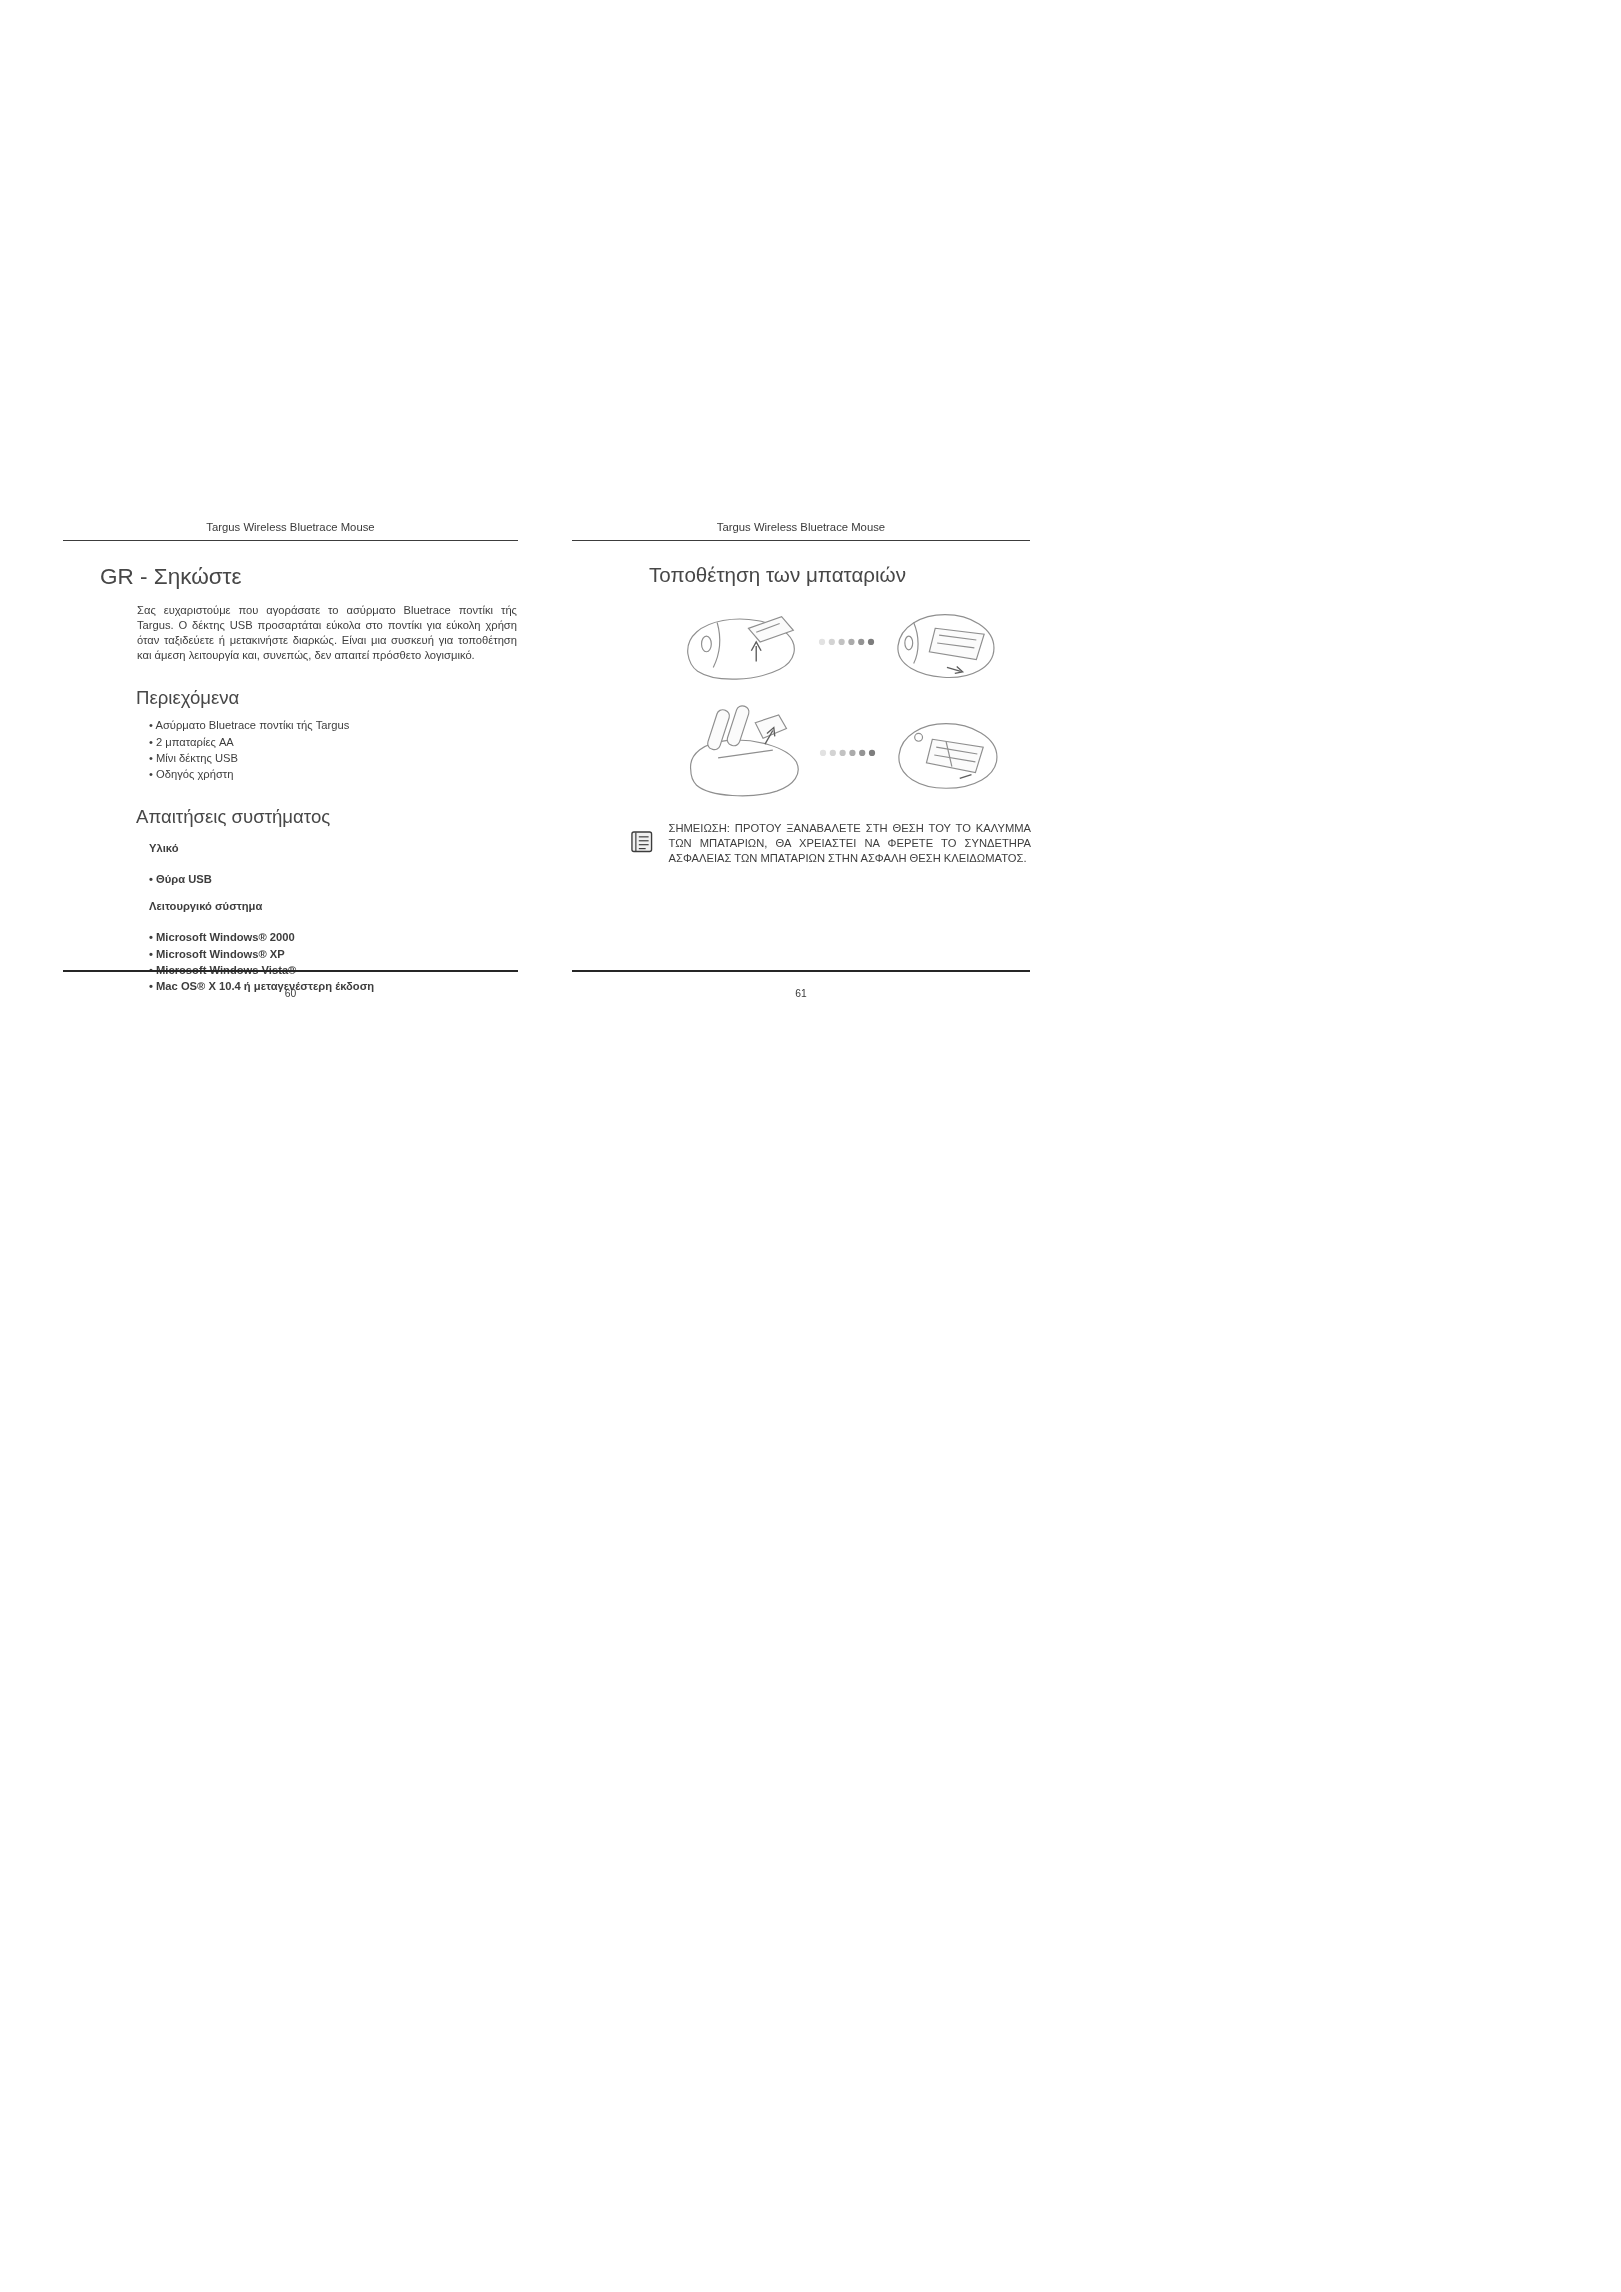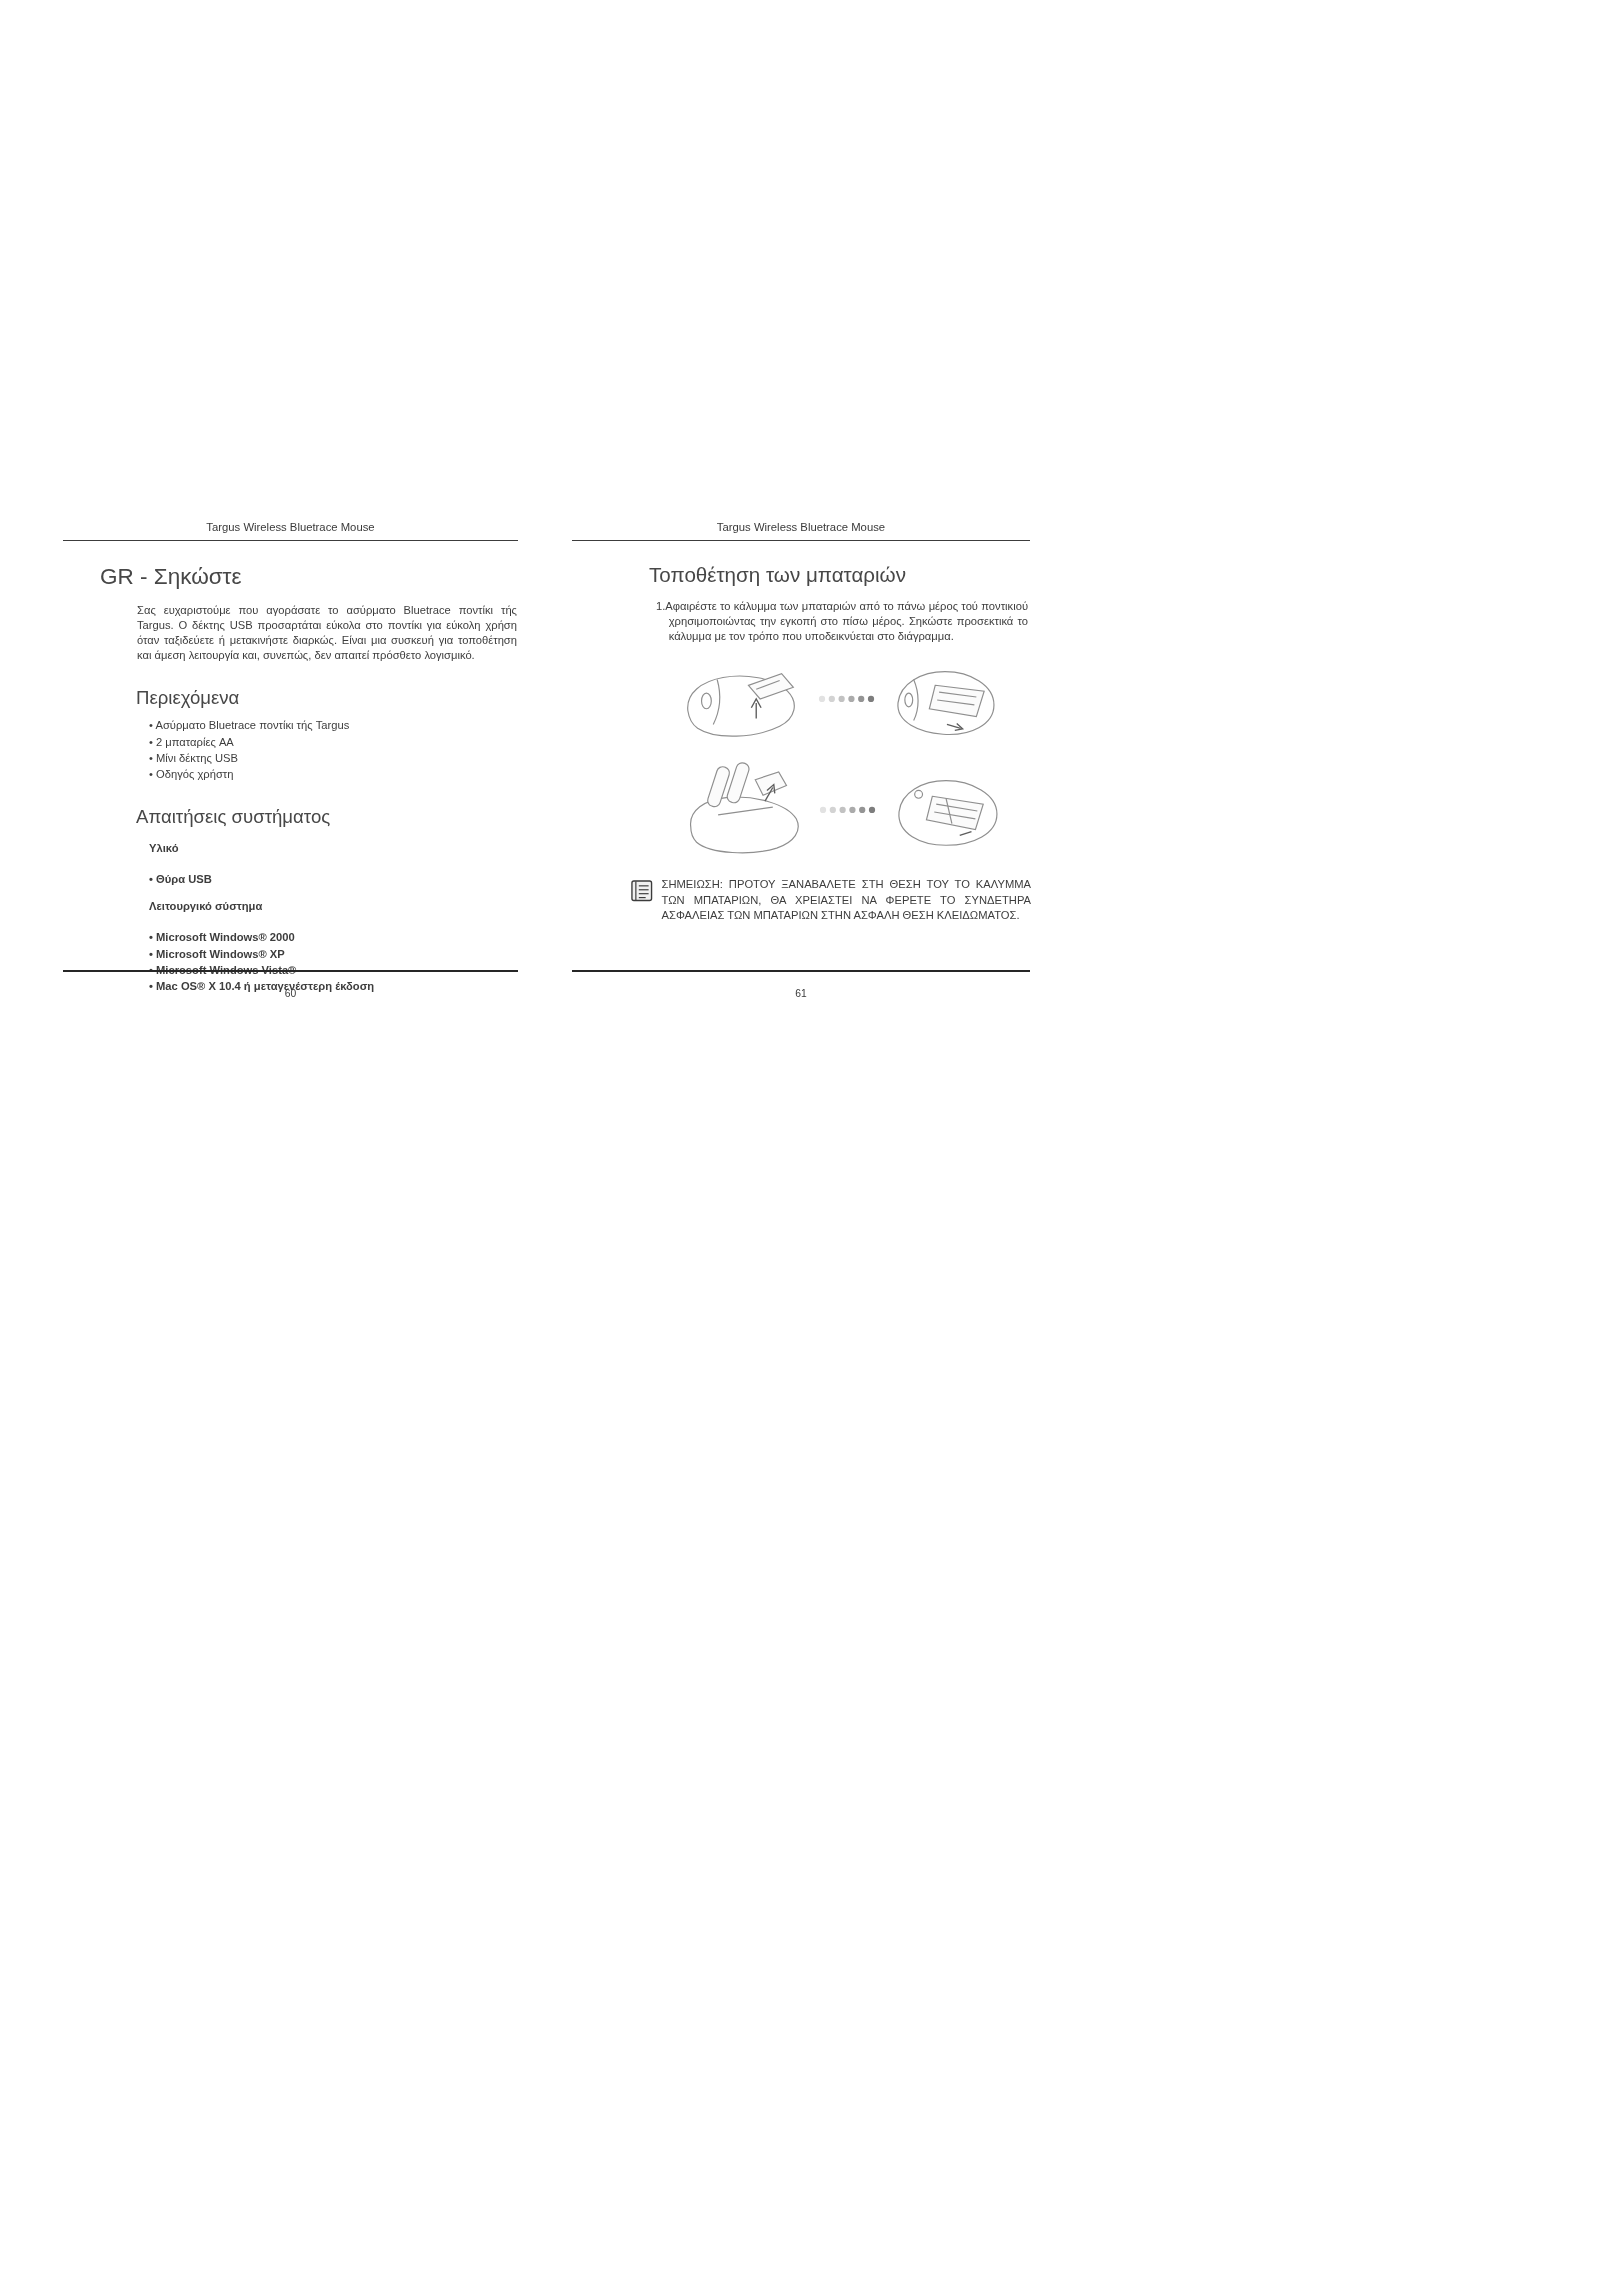--- a/index.html
+++ b/index.html
@@ -39,21 +39,21 @@
   }
   .figure {
     margin:7.8px 0 0 84px; width:372px;
     display:flex; align-items:center; justify-content:center; gap:9.8px;
   }
   .figure svg { display:block; }
   .line-art { stroke:#8f8f8f; stroke-width:1.2; fill:none; }
   .line-art-fill { stroke:#8f8f8f; stroke-width:1.2; fill:#fbfbfb; }
   .arrow { stroke:#5d5d5d; stroke-width:1.4; fill:none; }
 
-  .note { display:flex; gap:7px; align-items:flex-start; margin:15.7px 0 0 57px; width:402px; }
+  .note { display:flex; gap:14px; align-items:center; margin:15.7px 0 0 57px; width:402px; }
   .note-icon-box { flex:0 0 auto; padding-top:1px; }
   .note-text { flex:1; font-size:11.2px; line-height:1.36; text-align:justify; }
 
   .footer-rule { position:absolute; left:0; right:0; bottom:23.5px; border:0; border-top:2px solid #262626; }
   .page-num { position:absolute; left:0; right:0; bottom:3.9px; text-align:center; font-size:10.3px; color:#3a3a3a; }
 </style>
 </head>
 <body>
 
 <div>
@@ -92,21 +92,20 @@
     <hr class="footer-rule">
     <div class="page-num">60</div>
   </div>
 
   <div class="page page-right">
     <div class="page-header">Targus Wireless Bluetrace Mouse</div>
     <hr class="header-rule">
 
     <h1 class="title-right">Τοποθέτηση των μπαταριών</h1>
 
-    <p class="body-text step">1.Αφαιρέστε το κάλυμμα των μπαταριών από το πάνω μέρος τού ποντικιού χρησιμοποιώντας την εγκοπή στο πίσω μέρος. Σηκώστε προσεκτικά το κάλυμμα με τον τρόπο που υποδεικνύεται στο διάγραμμα.</p>
 
     <div class="figure">
 
       <svg width="125" height="94" viewBox="0 0 128 96">
         <path class="line-art" d="M6,60 C4,42 20,30 42,26 C64,22 94,26 108,40 C120,52 116,68 100,76 C76,88 34,90 16,78 C9,73 7,67 6,60 Z"></path>
         <path class="line-art" d="M36,28 C40,42 40,58 32,74"></path>
         <ellipse class="line-art" cx="25" cy="50" rx="5" ry="8"></ellipse>
         <path class="line-art-fill" d="M68,34 L102,22 L114,36 L80,48 Z"></path>
         <path class="line-art" d="M76,38 L100,29"></path>
         <line class="arrow" x1="76" y1="68" x2="76" y2="52"></line>

